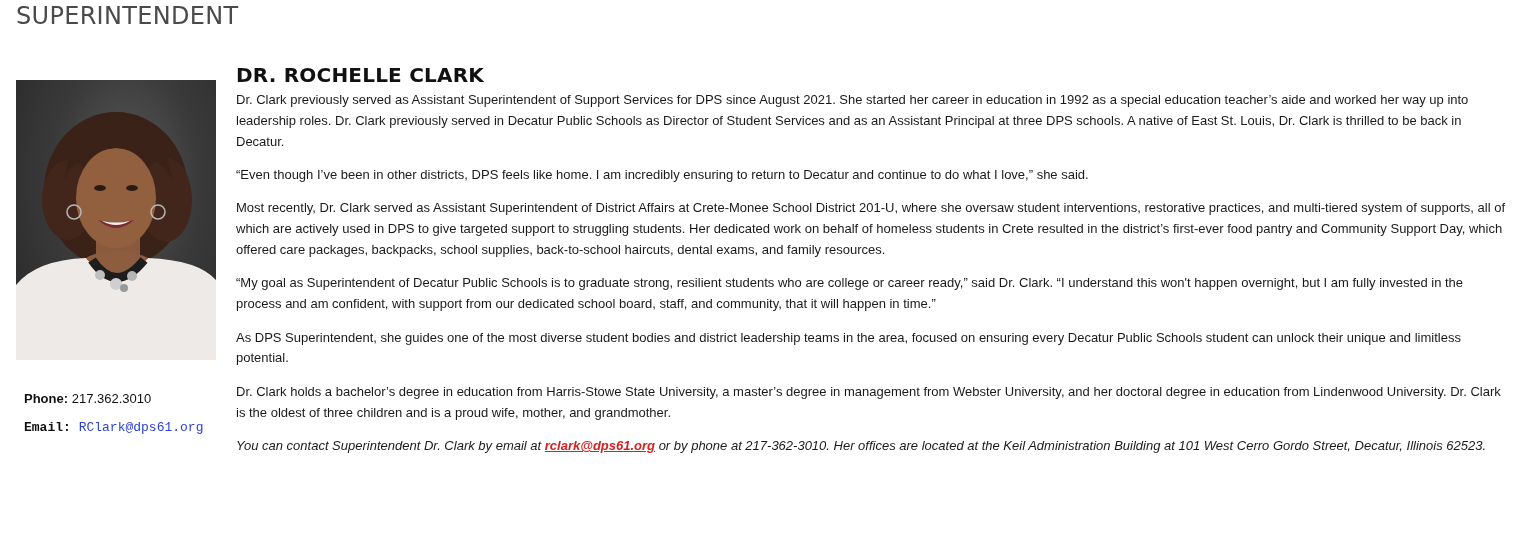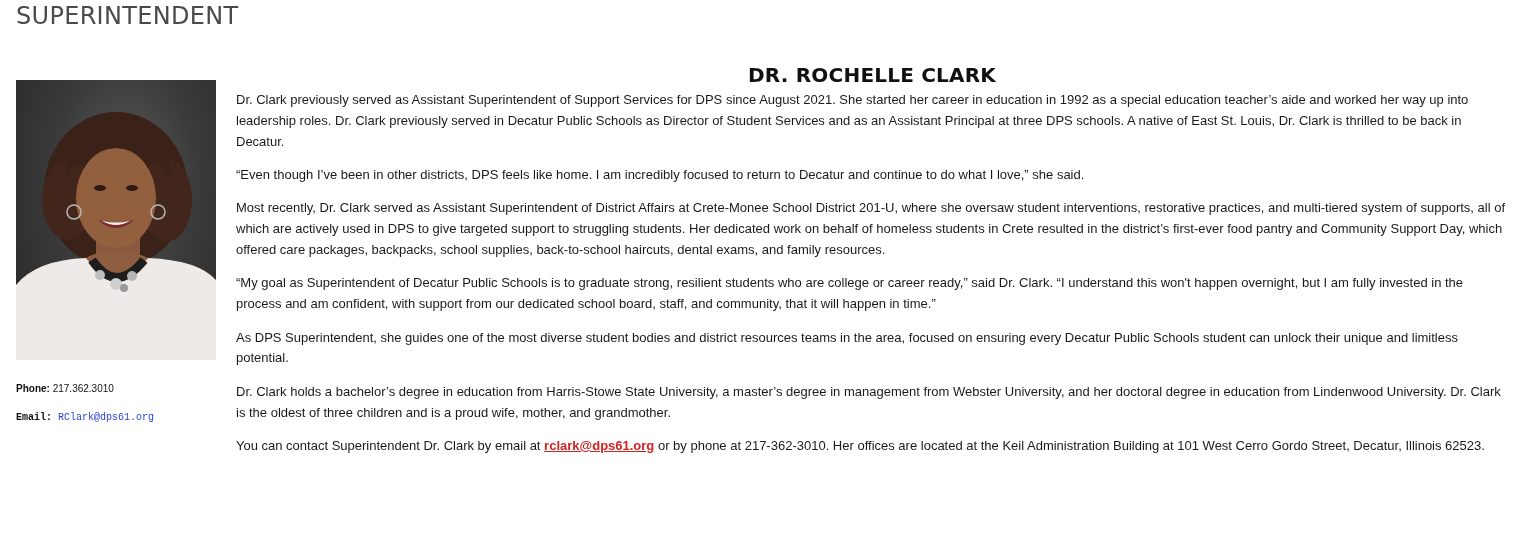--- a/index.html
+++ b/index.html
@@ -33,54 +33,53 @@
       width: 200px;
       height: 280px;
       overflow: hidden;
       background: radial-gradient(ellipse at 55% 35%, #5a5a5a 0%, #3b3b3b 45%, #262626 100%);
     }
     .photo svg { display: block; }
     .contact-line {
       position: absolute;
       left: 16px;
       font-family: "Liberation Sans", sans-serif;
-      font-size: 10px;
+      font-size: 13px;
       color: #111;
-      margin: 0;
+      margin: 8px;
     }
     .contact-line b { font-weight: bold; }
     .contact-phone { top: 383px; }
     .contact-email { top: 412px; font-family: Liberation Mono, monospace; }
     .contact-email a { color: #2a3fd6; text-decoration: none; }
 
     .bio {
       position: absolute;
       left: 236px;
       top: 60px;
       width: 1272px;
     }
     .bio h1 {
       margin: 0;
       font-family: "DejaVu Sans", sans-serif;
       font-weight: bold;
       font-size: 20px;
       color: #111;
       line-height: 30px;
       letter-spacing: 0.2px;
-      text-align: center;
     }
     .bio p {
       margin: 0 0 12.6px 0;
       font-family: "Liberation Sans", sans-serif;
       font-size: 13px;
       line-height: 20.8px;
       color: #1a1a1a;
     }
     .bio p.first { margin-top: 0; }
-    .bio p.contact-note { }
+    .bio p.contact-note { font-style: italic; }
     .bio a.red-link {
       color: #d32222;
       font-weight: bold;
       text-decoration: underline;
     }
   </style>
 </head>
 <body>
 
 <h2 class="section-title">SUPERINTENDENT</h2>
@@ -124,19 +123,19 @@
   <span>217.362.3010</span>
 </p>
 <p class="contact-line contact-email">
   <b>Email:</b>
   <a href="#">RClark@dps61.org</a>
 </p>
 
 <div class="bio">
   <h1>DR. ROCHELLE CLARK</h1>
   <p>Dr. Clark previously served as Assistant Superintendent of Support Services for DPS since August 2021. She started her career in education in 1992 as a special education teacher’s aide and worked her way up into leadership roles. Dr. Clark previously served in Decatur Public Schools as Director of Student Services and as an Assistant Principal at three DPS schools. A native of East St. Louis, Dr. Clark is thrilled to be back in Decatur.</p>
-  <p>“Even though I’ve been in other districts, DPS feels like home. I am incredibly focused to return to Decatur and continue to do what I love,” she said.</p>
+  <p>“Even though I’ve been in other districts, DPS feels like home. I am incredibly ensuring to return to Decatur and continue to do what I love,” she said.</p>
   <p>Most recently, Dr. Clark served as Assistant Superintendent of District Affairs at Crete-Monee School District 201-U, where she oversaw student interventions, restorative practices, and multi-tiered system of supports, all of which are actively used in DPS to give targeted support to struggling students. Her dedicated work on behalf of homeless students in Crete resulted in the district’s first-ever food pantry and Community Support Day, which offered care packages, backpacks, school supplies, back-to-school haircuts, dental exams, and family resources.</p>
   <p>“My goal as Superintendent of Decatur Public Schools is to graduate strong, resilient students who are college or career ready,” said Dr. Clark. “I understand this won't happen overnight, but I am fully invested in the process and am confident, with support from our dedicated school board, staff, and community, that it will happen in time.”</p>
-  <p>As DPS Superintendent, she guides one of the most diverse student bodies and district resources teams in the area, focused on ensuring every Decatur Public Schools student can unlock their unique and limitless potential.</p>
+  <p>As DPS Superintendent, she guides one of the most diverse student bodies and district leadership teams in the area, focused on ensuring every Decatur Public Schools student can unlock their unique and limitless potential.</p>
   <p>Dr. Clark holds a bachelor’s degree in education from Harris-Stowe State University, a master’s degree in management from Webster University, and her doctoral degree in education from Lindenwood University. Dr. Clark is the oldest of three children and is a proud wife, mother, and grandmother.</p>
   <p class="contact-note"><span>You can contact Superintendent Dr. Clark by email at </span><a href="#" class="red-link">rclark@dps61.org</a><span> or by phone at 217-362-3010. Her offices are located at the Keil Administration Building at 101 West Cerro Gordo Street, Decatur, Illinois 62523.</span></p>
 </div>
 
 </body></html>

